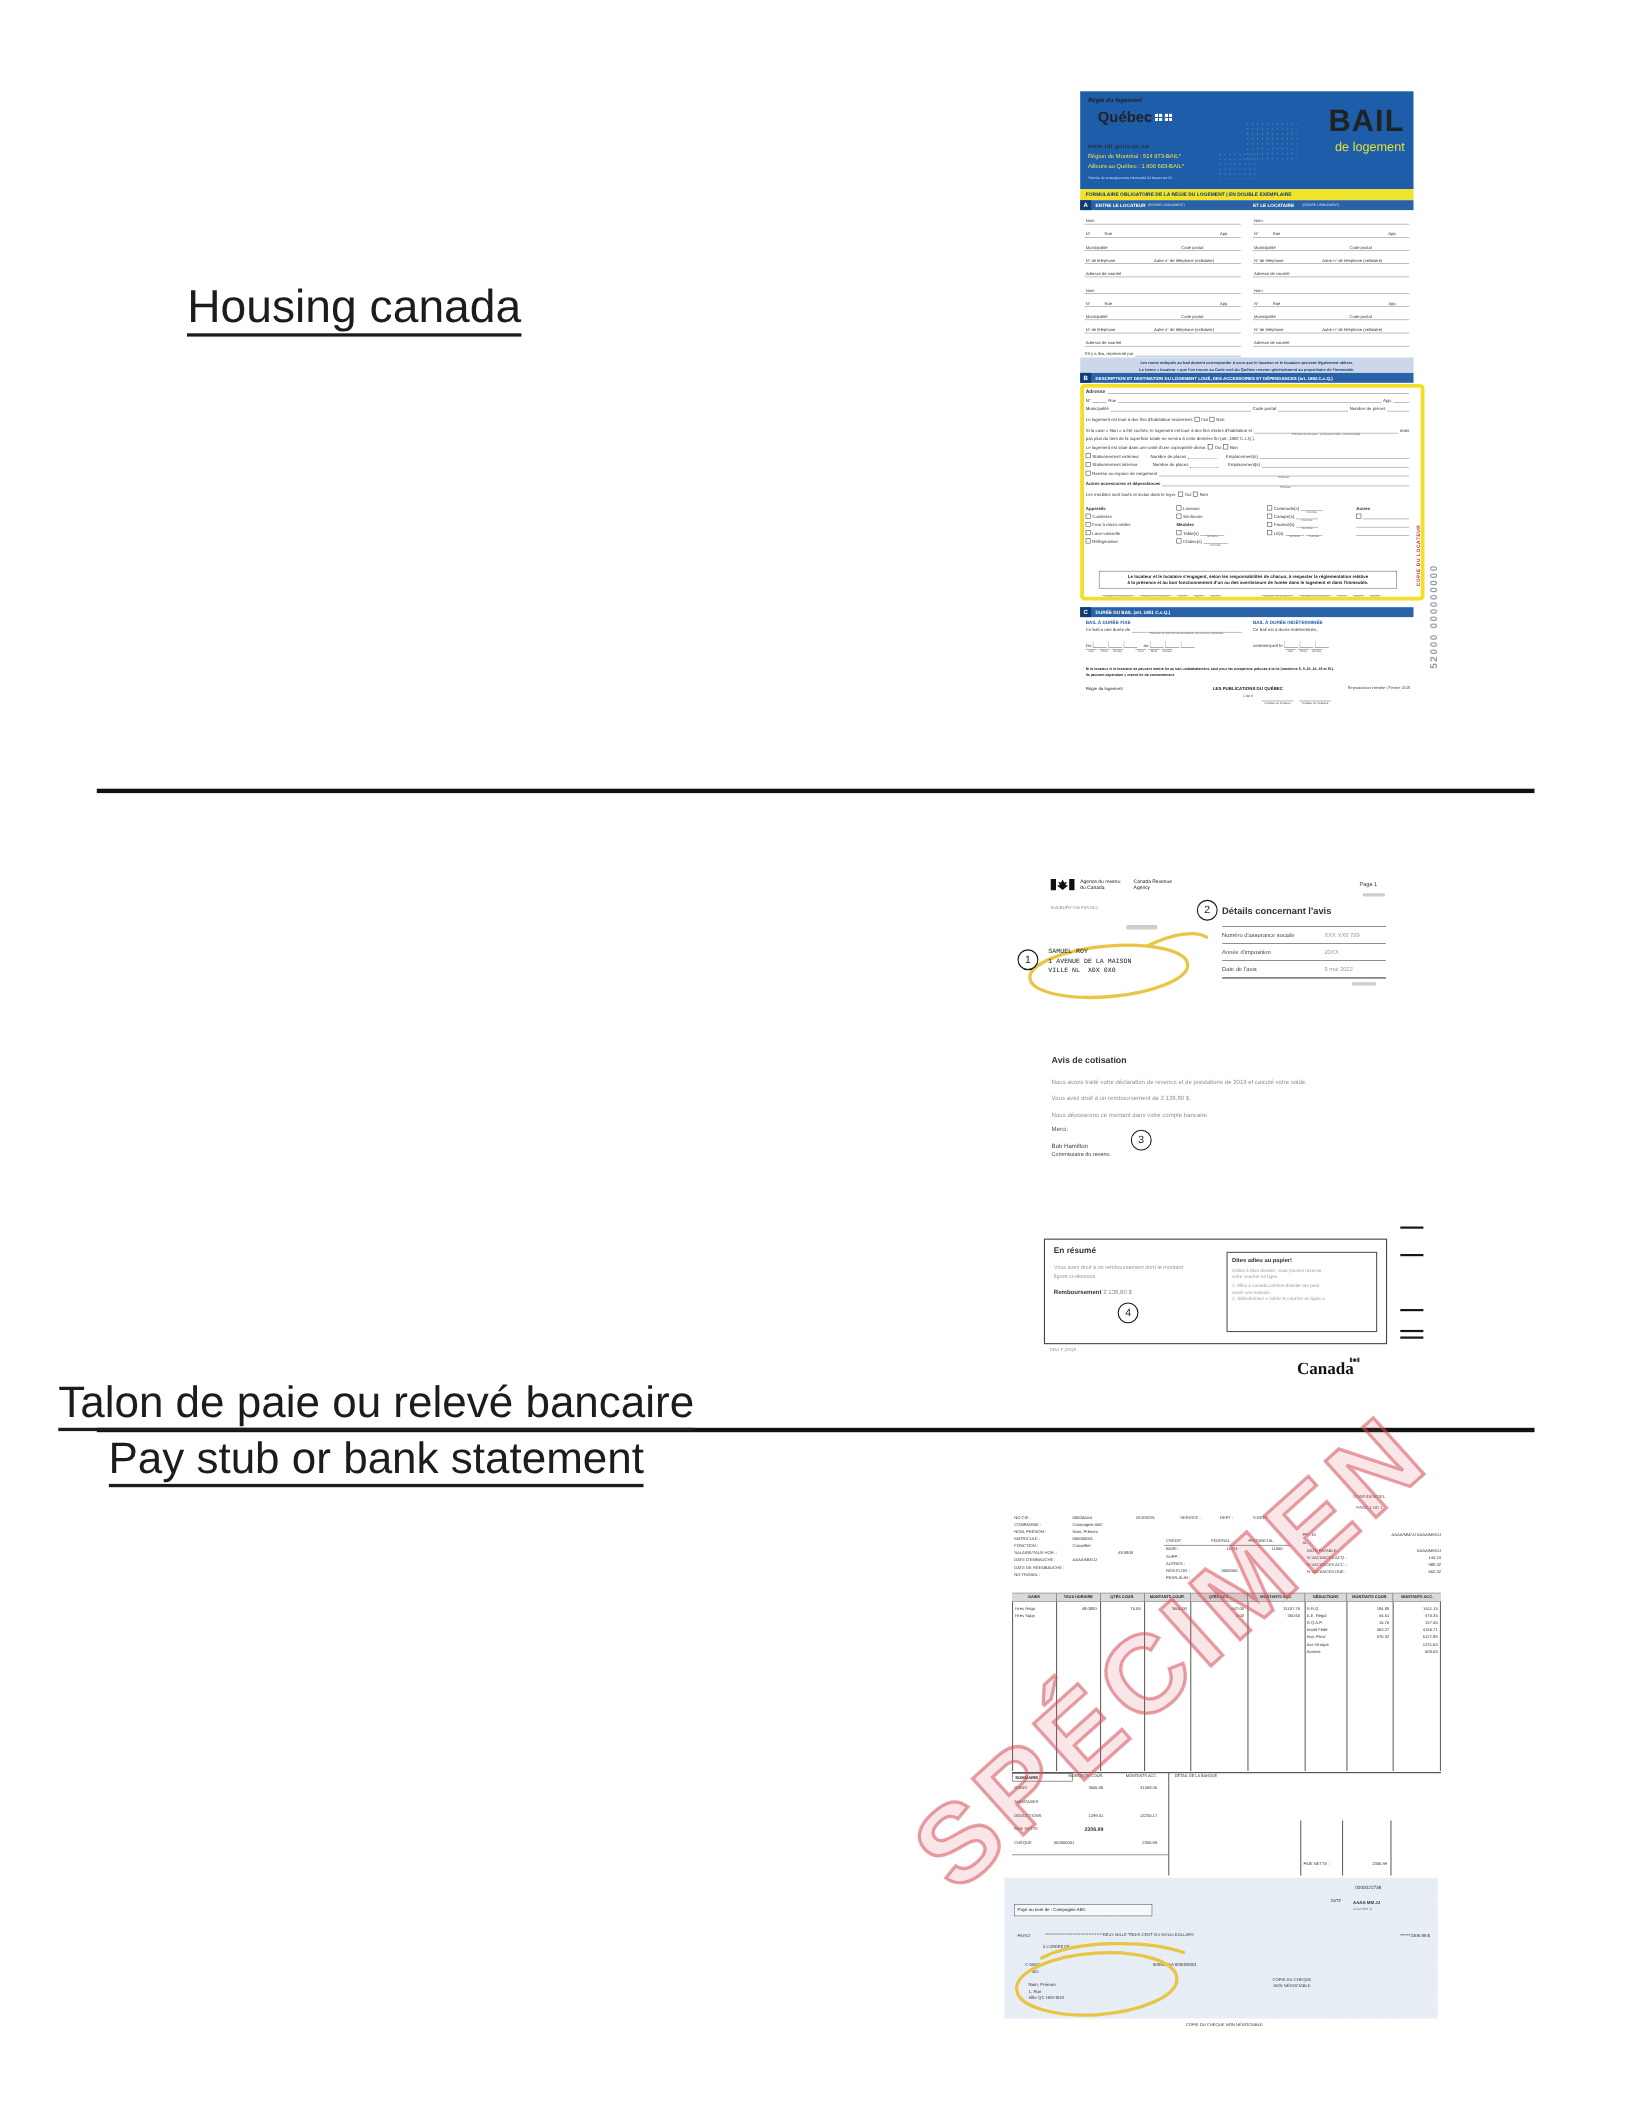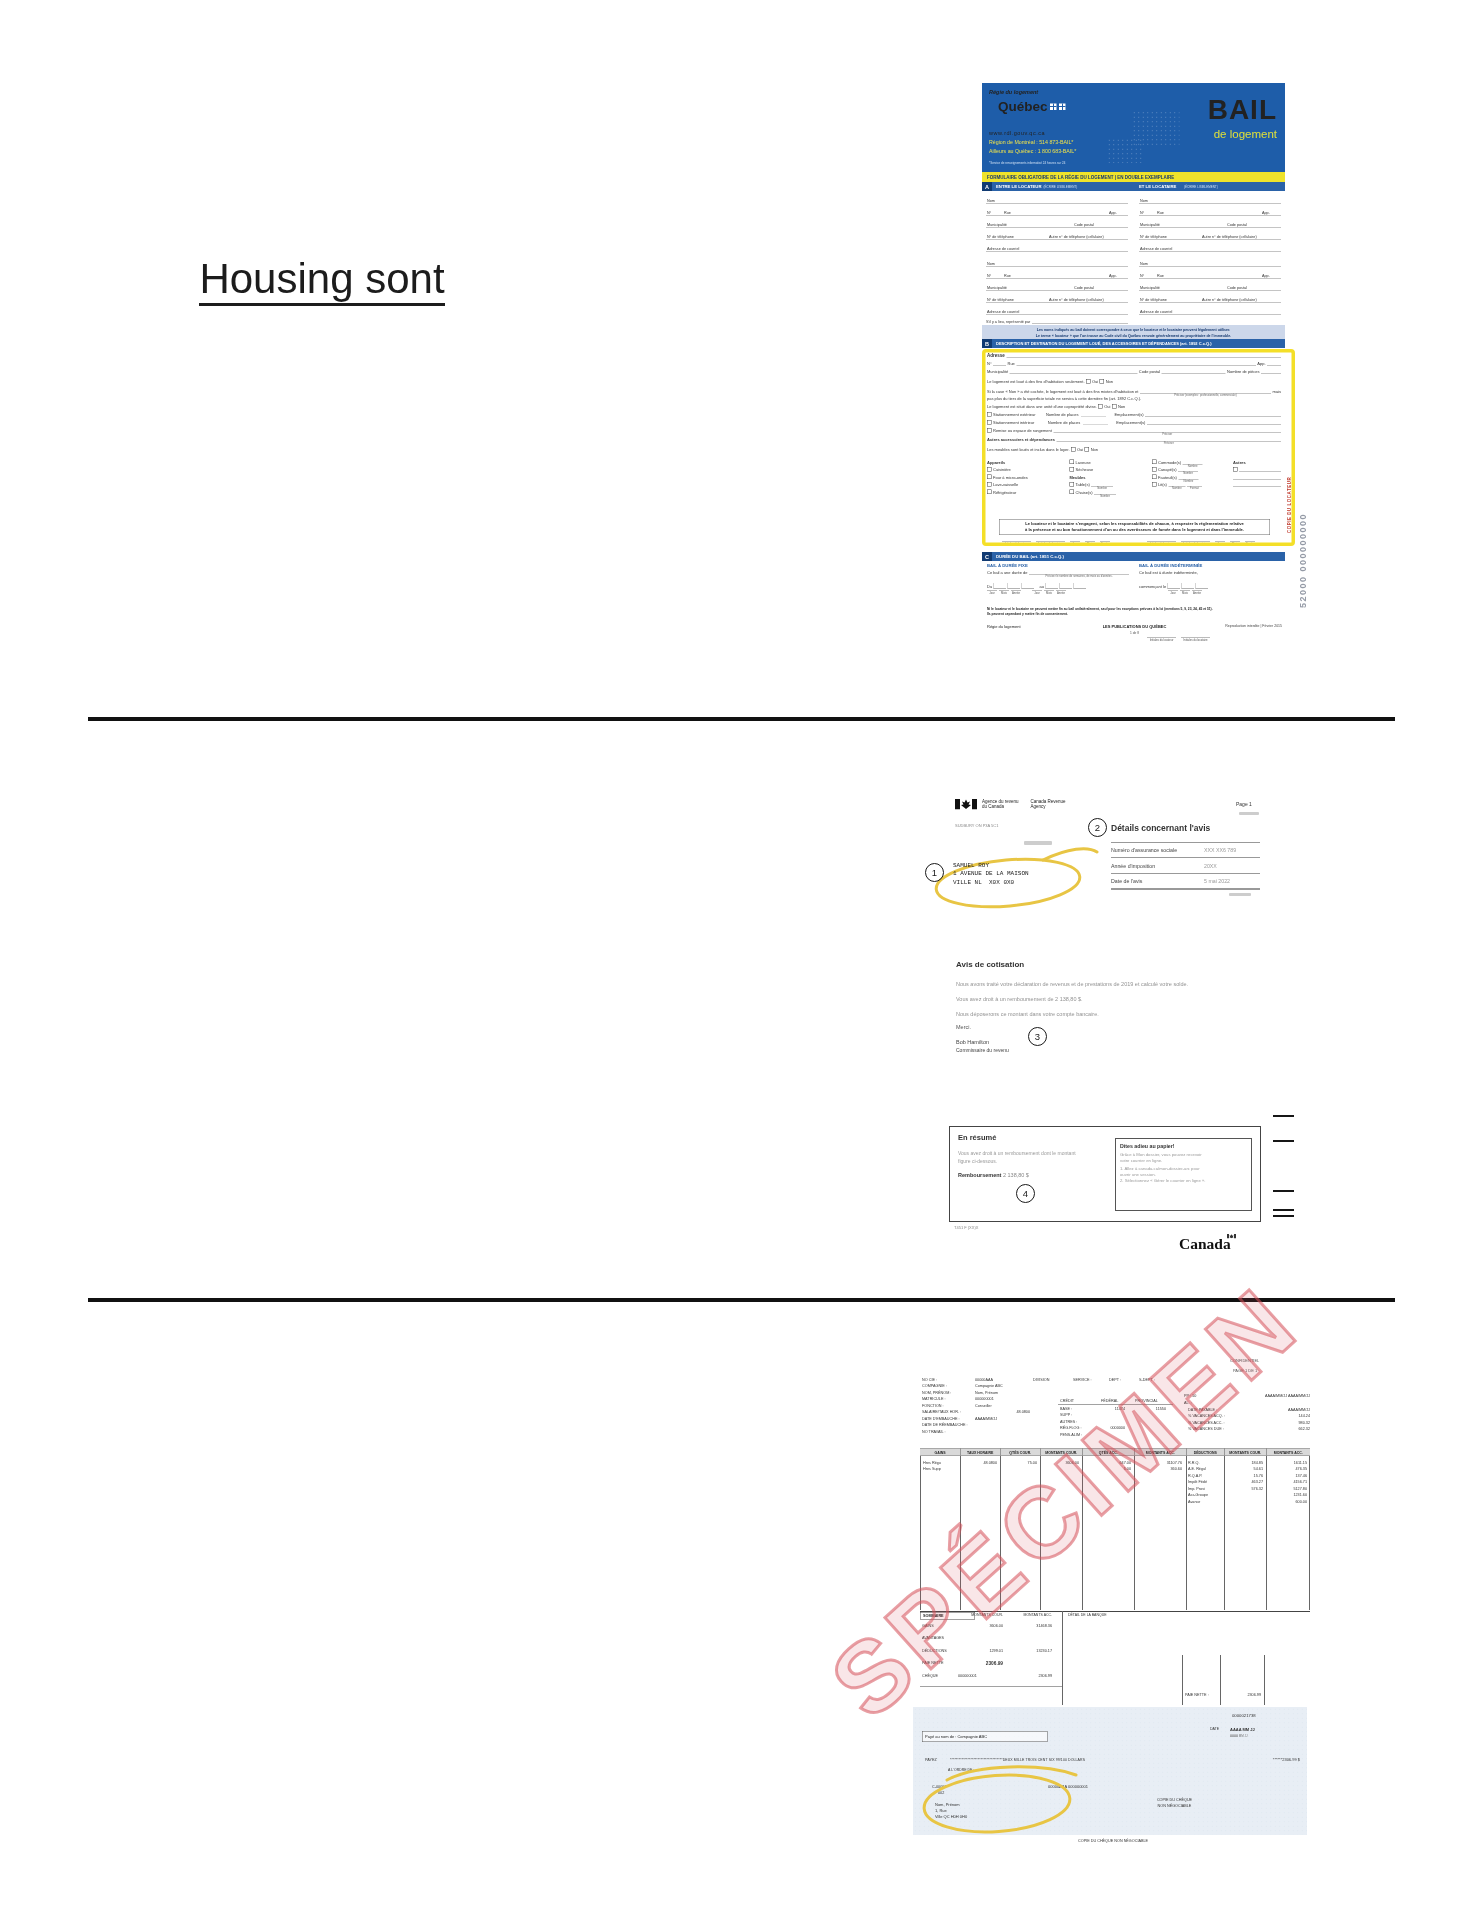--- a/index.html
+++ b/index.html
@@ -91,26 +91,30 @@
       justify-content:center;pointer-events:none;z-index:6;}
   .wm span{transform:rotate(-42deg);font-size:100px;font-weight:bold;letter-spacing:8px;
       color:rgba(213,80,90,0.14);-webkit-text-stroke:3px rgba(213,80,90,0.55);white-space:nowrap;}
 </style>
 </head>
 <body>
 
 <div class="page">
 
   <div class="title-block" style="left:122px;top:252px;width:400px;">
-    <div><span class="ut">Housing sont</span></div>
+    <div><span class="ut">Housing canada</span></div>
   </div>
   <div class="divider" style="top:717px;"></div>
   <div class="title-block" style="left:25px;top:966px;width:640px;font-size:40px;">
   </div>
   <div class="divider" style="top:1298px;"></div>
+  <div class="title-block" style="left:42px;top:1250px;width:600px;font-size:40px;">
+    <div><span class="ut">Talon de paie ou relevé bancaire</span></div>
+    <div><span class="ut">Pay stub or bank statement</span></div>
+  </div>
 
   <div class="doc" style="left:982px;top:83px;width:332px;height:564px;">
     <div class="inner lease-inner">
 
       <div class="lz-head">
         <div class="bldg" style="left:300px;top:55px;width:95px;height:70px;"></div>
         <div class="bldg" style="left:250px;top:110px;width:70px;height:50px;"></div>
         <div class="t b w" style="left:14px;top:12px;font-size:11px;font-style:italic;line-height:11px;">Régie du logement</div>
         <div class="t b w" style="left:32px;top:32px;font-size:27px;"><span>Québec</span><span class="qflag"></span><span class="qflag"></span></div>
         <div class="t w" style="left:14px;top:94px;font-size:11px;letter-spacing:1px;">www.rdl.gouv.qc.ca</div>

